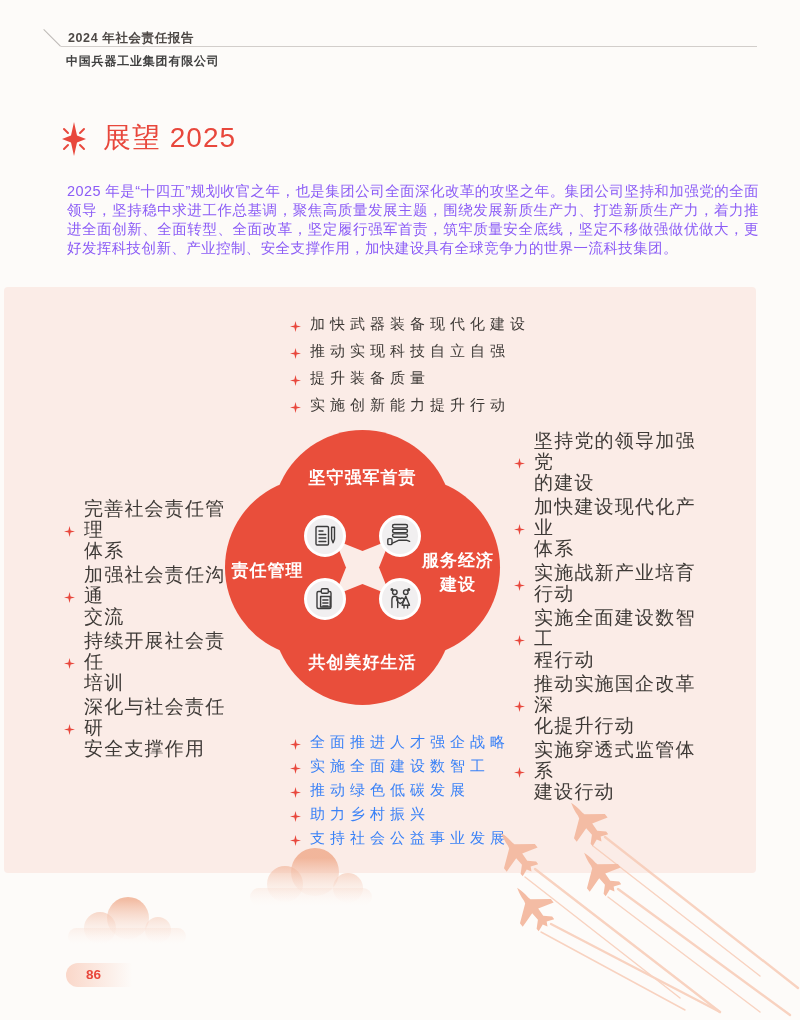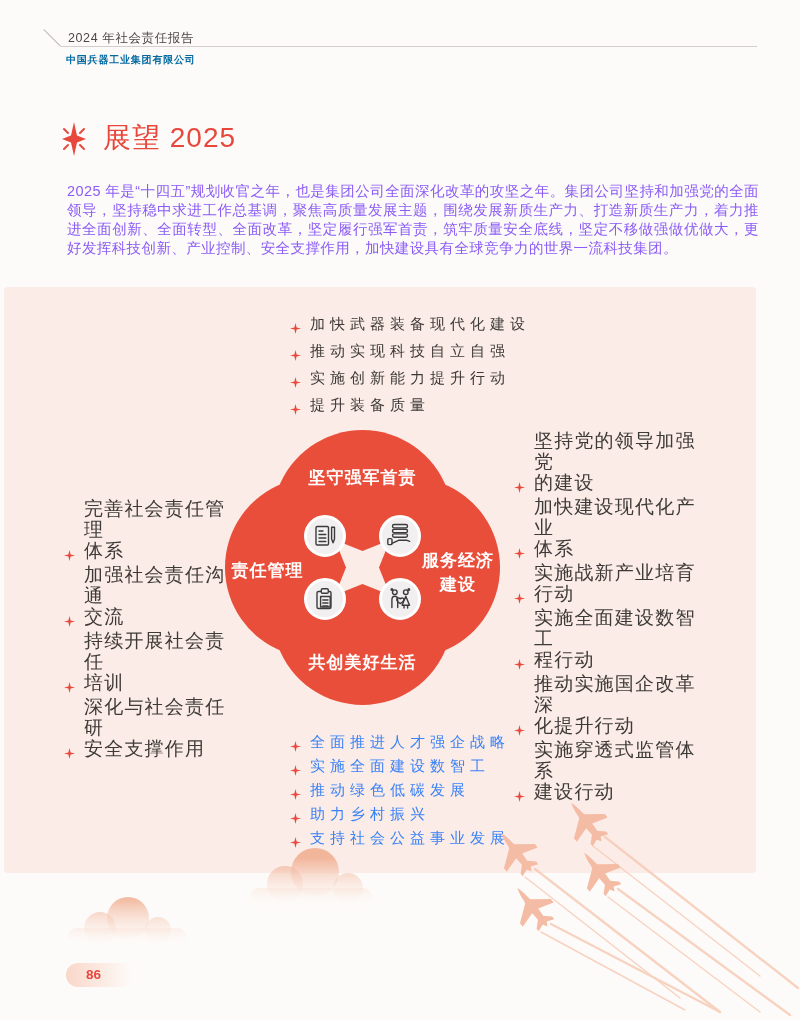--- a/index.html
+++ b/index.html
@@ -5,32 +5,32 @@
   html,body{margin:0;padding:0;}
   .page{
     position:relative; width:800px; height:1020px;
     background:#FDFBF9; overflow:hidden;
     font-family:"Liberation Sans","DejaVu Sans",sans-serif;
     color:#3E3A37;
   }
   
   .hdr-diag{position:absolute;left:44px;top:29px;width:24px;height:1px;background:#BDB9B6;transform:rotate(45deg);transform-origin:left top;}
   .hdr-rule{position:absolute;left:61px;top:46px;width:696px;height:1px;background:#D2CECB;}
-  .hdr-report{position:absolute;left:68px;top:30px;font-size:12.5px;font-weight:normal;color:#4D4845;letter-spacing:.6px;}
-  .hdr-company{position:absolute;left:66px;top:53px;font-size:10px;font-weight:bold;color:#0369a1;letter-spacing:.8px;}
+  .hdr-report{position:absolute;left:68px;top:30px;font-size:12.5px;font-weight:bold;color:#4D4845;letter-spacing:.6px;}
+  .hdr-company{position:absolute;left:66px;top:53px;font-size:12px;font-weight:bold;color:#404040;letter-spacing:.8px;}
   
   .title-star{position:absolute;left:58px;top:121px;}
   .page-title{position:absolute;left:103px;top:118px;font-size:28px;font-weight:normal;color:#E8473C;letter-spacing:1px;line-height:40px;margin:0;}
   
   .intro{position:absolute;left:67px;top:182px;width:692px;font-size:14.5px;line-height:19px;letter-spacing:.4px;color:#8b5cf6;text-align:justify;}
   
   .card{position:absolute;left:4px;top:287px;width:752px;height:586px;background:#FBECE7;border-radius:4px;}
   
   .vlist{position:absolute;}
-  .li{display:flex;align-items:flex-end;}
+  .li{display:flex;align-items:center;}
   .bullet{flex:0 0 auto;width:11px;height:11px;margin-top:4px;margin-right:9px;fill:#E8473C;}
   .list-h .li{margin-bottom:7px;}
   .list-h .li-text{font-size:15px;letter-spacing:5px;line-height:20px;font-weight:500;color:#3E3A37;}
   .list-b .li{margin-bottom:4px;}
   .list-b .li-text{font-size:15px;letter-spacing:5px;line-height:20px;font-weight:500;color:#3b82f6;}
   .list-s .li{margin-bottom:3px;}
   .list-s .li-text{font-size:19px;letter-spacing:1.2px;line-height:21px;font-weight:500;color:#3E3A37;white-space:pre-line;}
   .list-right{left:514px;top:430px;width:190px;}
   .list-left{left:64px;top:498px;width:165px;}
   .list-top{left:290px;top:314px;}
@@ -83,27 +83,27 @@
     <div class="li">
         <svg class="bullet" viewBox="0 0 12 12">
           <path d="M6 0 L7.2 4.8 L12 6 L7.2 7.2 L6 12 L4.8 7.2 L0 6 L4.8 4.8 Z"></path>
         </svg>
         <span class="li-text">推动实现科技自立自强</span>
       </div>
     <div class="li">
         <svg class="bullet" viewBox="0 0 12 12">
           <path d="M6 0 L7.2 4.8 L12 6 L7.2 7.2 L6 12 L4.8 7.2 L0 6 L4.8 4.8 Z"></path>
         </svg>
+        <span class="li-text">提升装备质量</span>
+      </div>
+    <div class="li">
+        <svg class="bullet" viewBox="0 0 12 12">
+          <path d="M6 0 L7.2 4.8 L12 6 L7.2 7.2 L6 12 L4.8 7.2 L0 6 L4.8 4.8 Z"></path>
+        </svg>
         <span class="li-text">实施创新能力提升行动</span>
-      </div>
-    <div class="li">
-        <svg class="bullet" viewBox="0 0 12 12">
-          <path d="M6 0 L7.2 4.8 L12 6 L7.2 7.2 L6 12 L4.8 7.2 L0 6 L4.8 4.8 Z"></path>
-        </svg>
-        <span class="li-text">提升装备质量</span>
       </div>
   </div>
 
   <div class="vlist list-s list-right">
     <div class="li">
         <svg class="bullet" viewBox="0 0 12 12">
           <path d="M6 0 L7.2 4.8 L12 6 L7.2 7.2 L6 12 L4.8 7.2 L0 6 L4.8 4.8 Z"></path>
         </svg>
         <span class="li-text">坚持党的领导加强党
 的建设</span>

